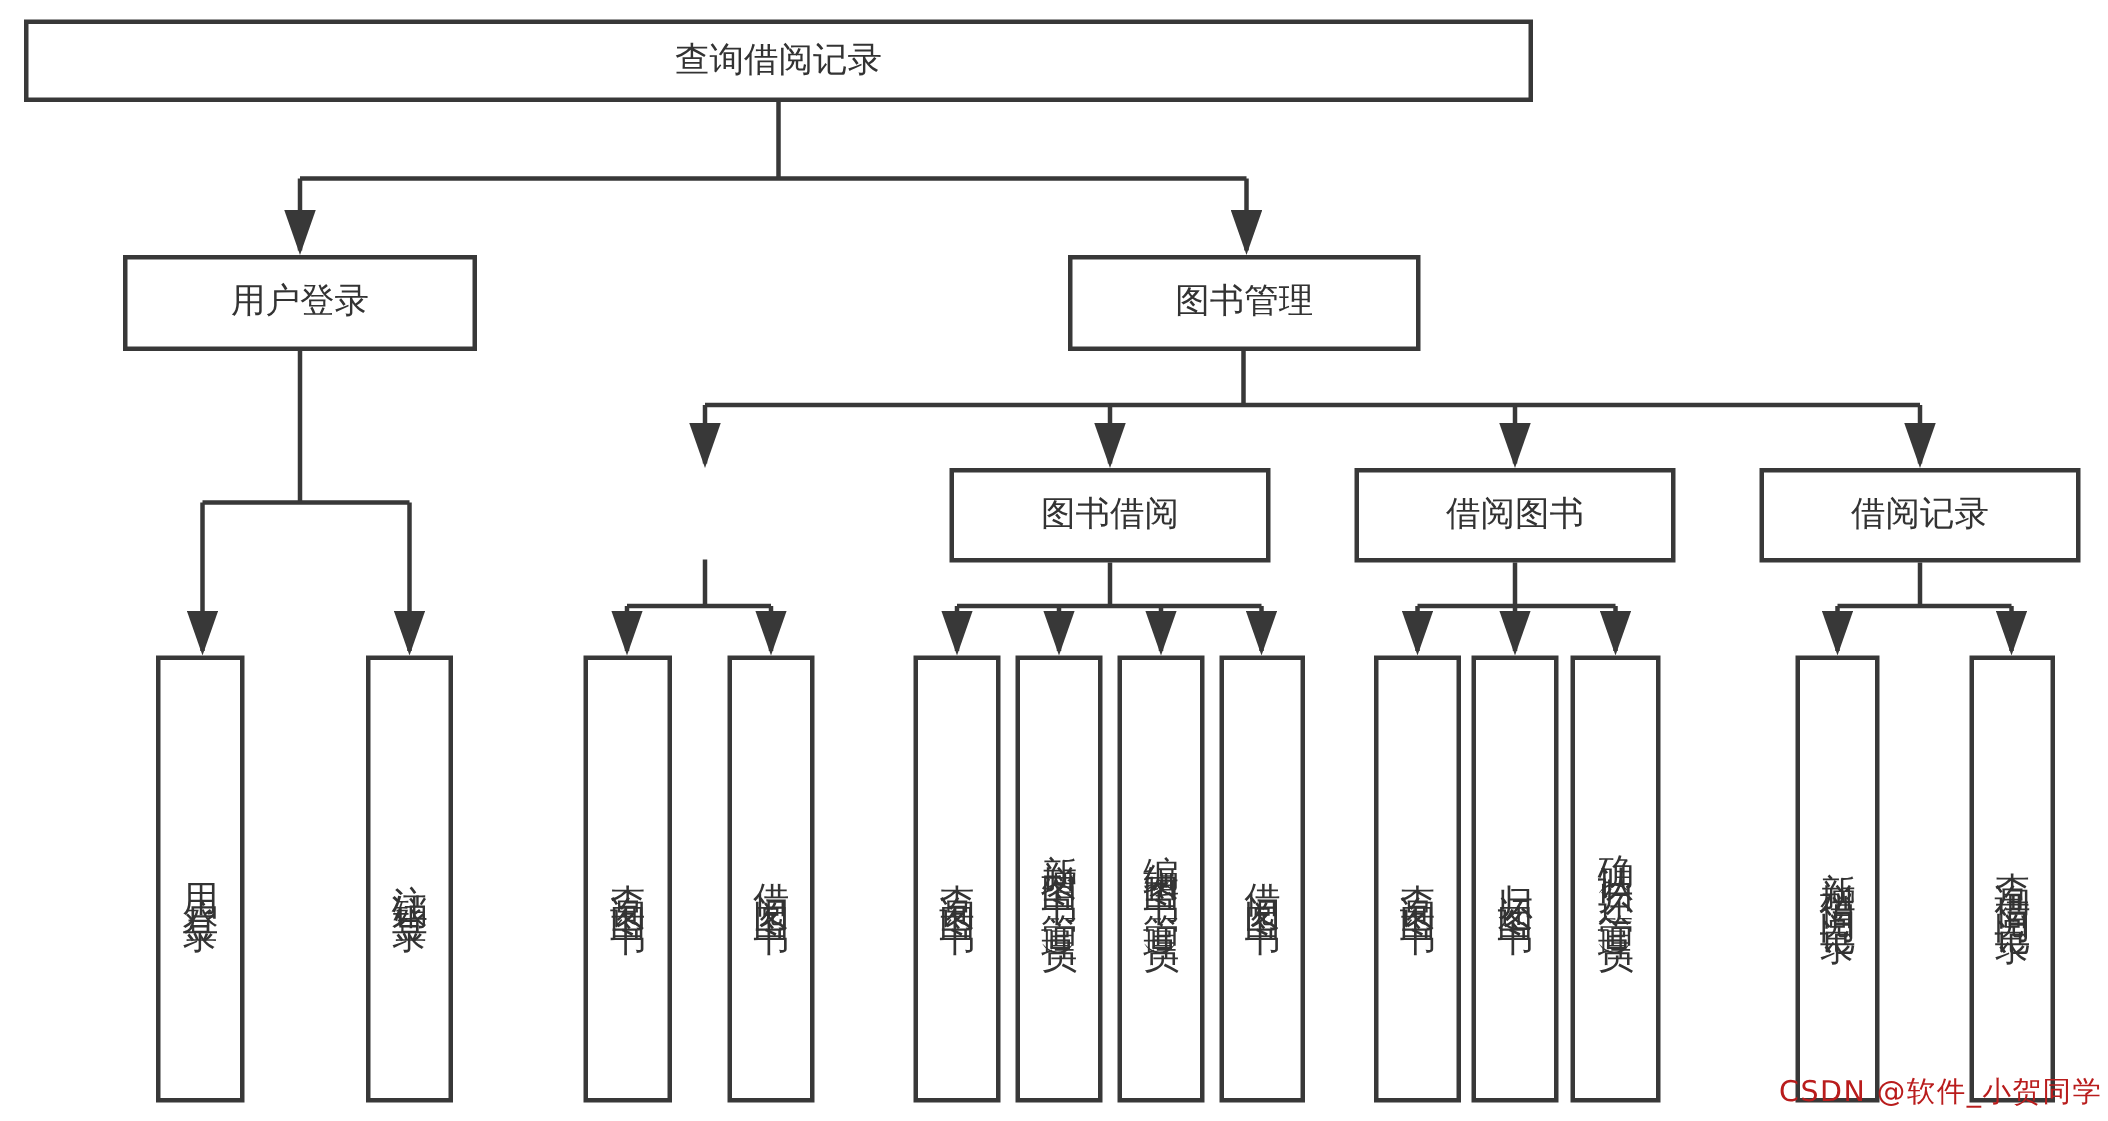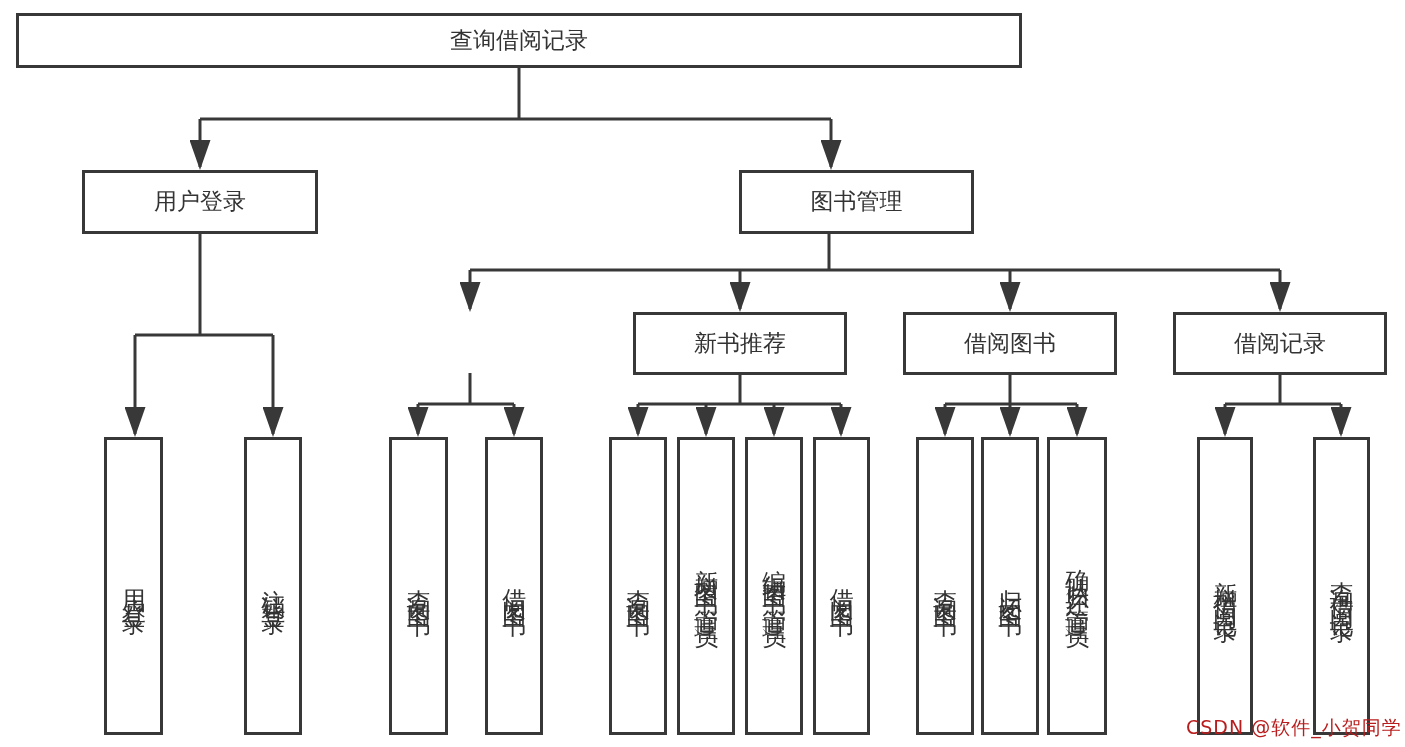--- a/index.html
+++ b/index.html
@@ -77,23 +77,23 @@
 
       <path d="M1280 373 V404 M1225 404 H1341"></path>
       <path d="M1225 404 V434" marker-end="url(#arr)"></path>
       <path d="M1341 404 V434" marker-end="url(#arr)"></path>
     </g>
   </svg>
 
   <div class="node h" style="left:16px;top:13px;width:1006px;height:55px;">查询借阅记录</div>
 
   <div class="node h" style="left:82px;top:170px;width:236px;height:64px;">用户登录</div>
-  <div class="node h" style="left:712px;top:170px;width:235px;height:64px;margin-left:27px;">图书管理</div>
+  <div class="node h" style="left:712px;top:170px;width:235px;height:64px;">图书管理</div>
 
-  <div class="node h" style="left:633px;top:312px;width:214px;height:63px;">新书推荐</div>
+  <div class="node h" style="left:633px;top:312px;width:214px;height:63px;">图书借阅</div>
   <div class="node h" style="left:903px;top:312px;width:214px;height:63px;">借阅图书</div>
   <div class="node h" style="left:1173px;top:312px;width:214px;height:63px;">借阅记录</div>
 
   <div class="node v" style="left:104px;top:437px;width:59px;height:298px;">用户登录</div>
   <div class="node v" style="left:244px;top:437px;width:58px;height:298px;">注销登录</div>
 
   <div class="node v" style="left:389px;top:437px;width:59px;height:298px;">查询图书</div>
   <div class="node v" style="left:485px;top:437px;width:58px;height:298px;">借阅图书</div>
 
   <div class="node v" style="left:609px;top:437px;width:58px;height:298px;">查询图书</div>

